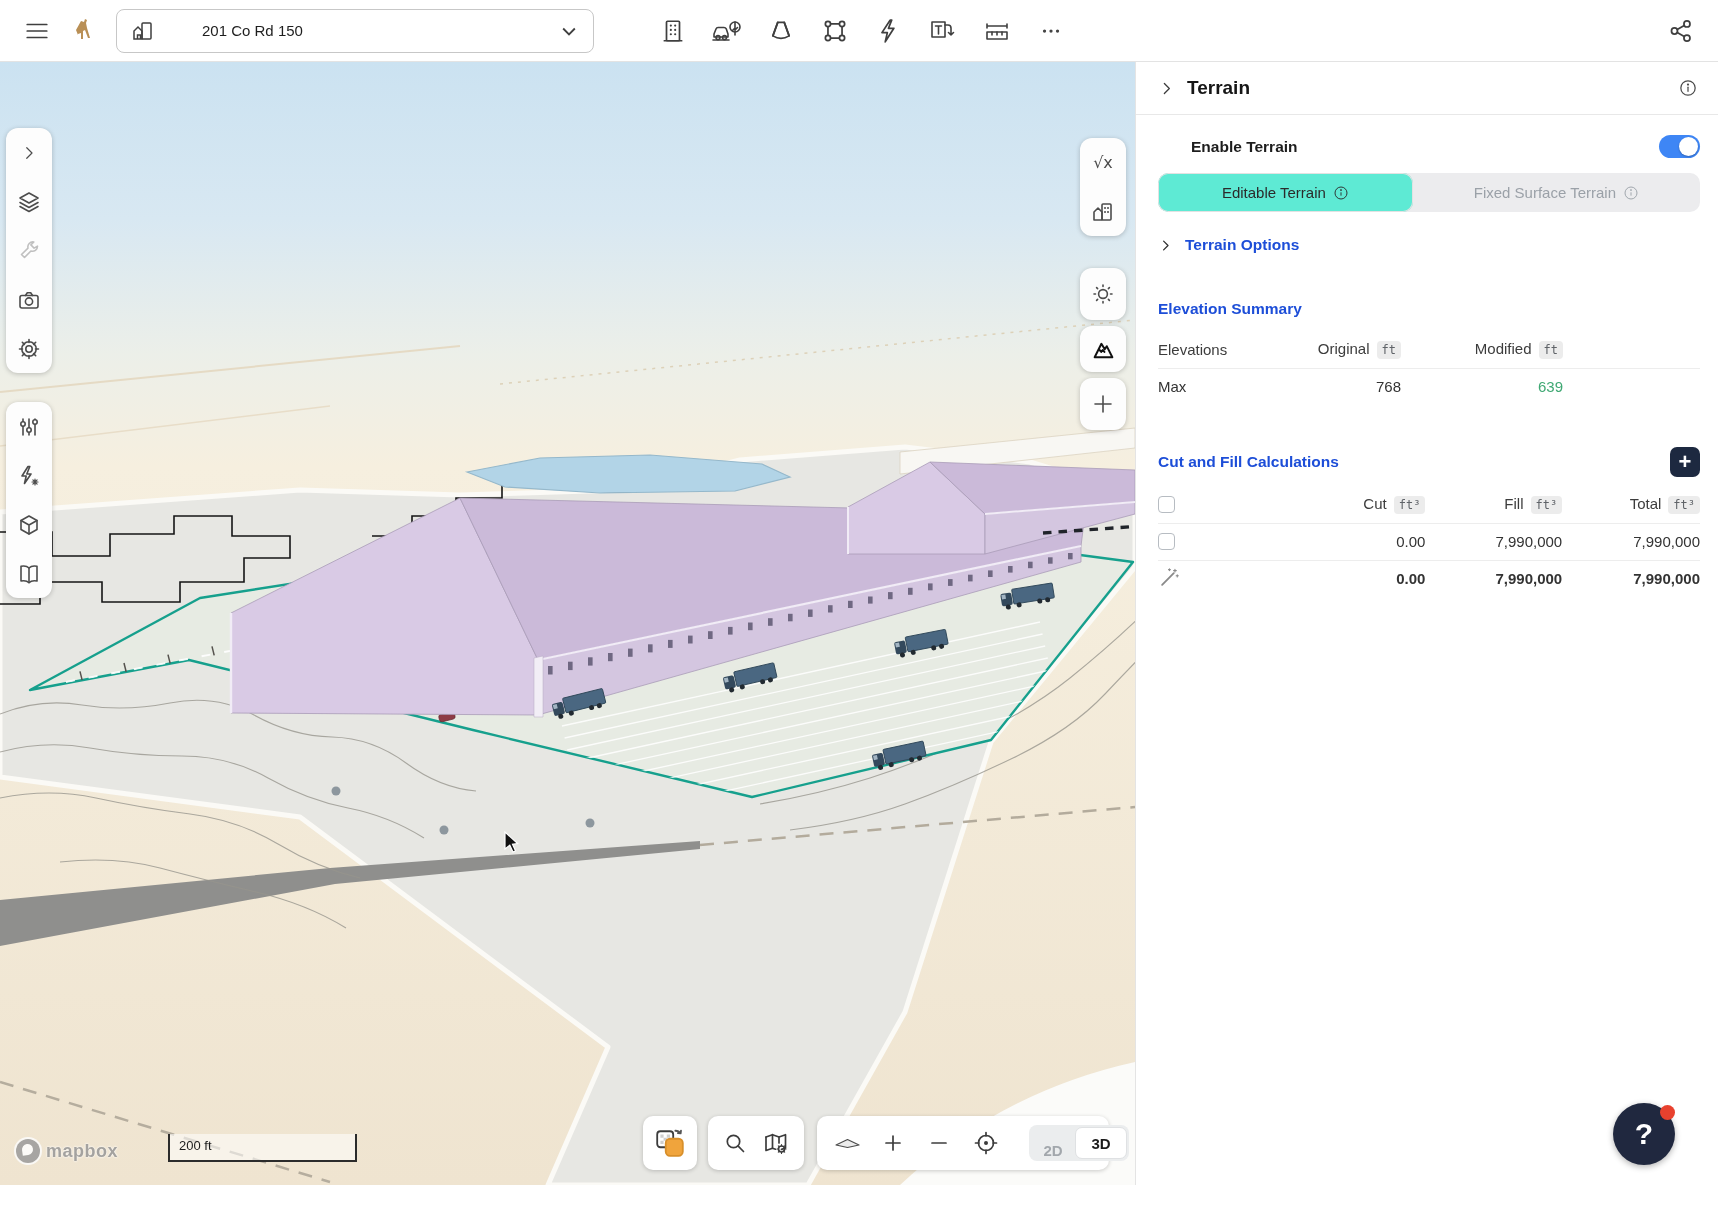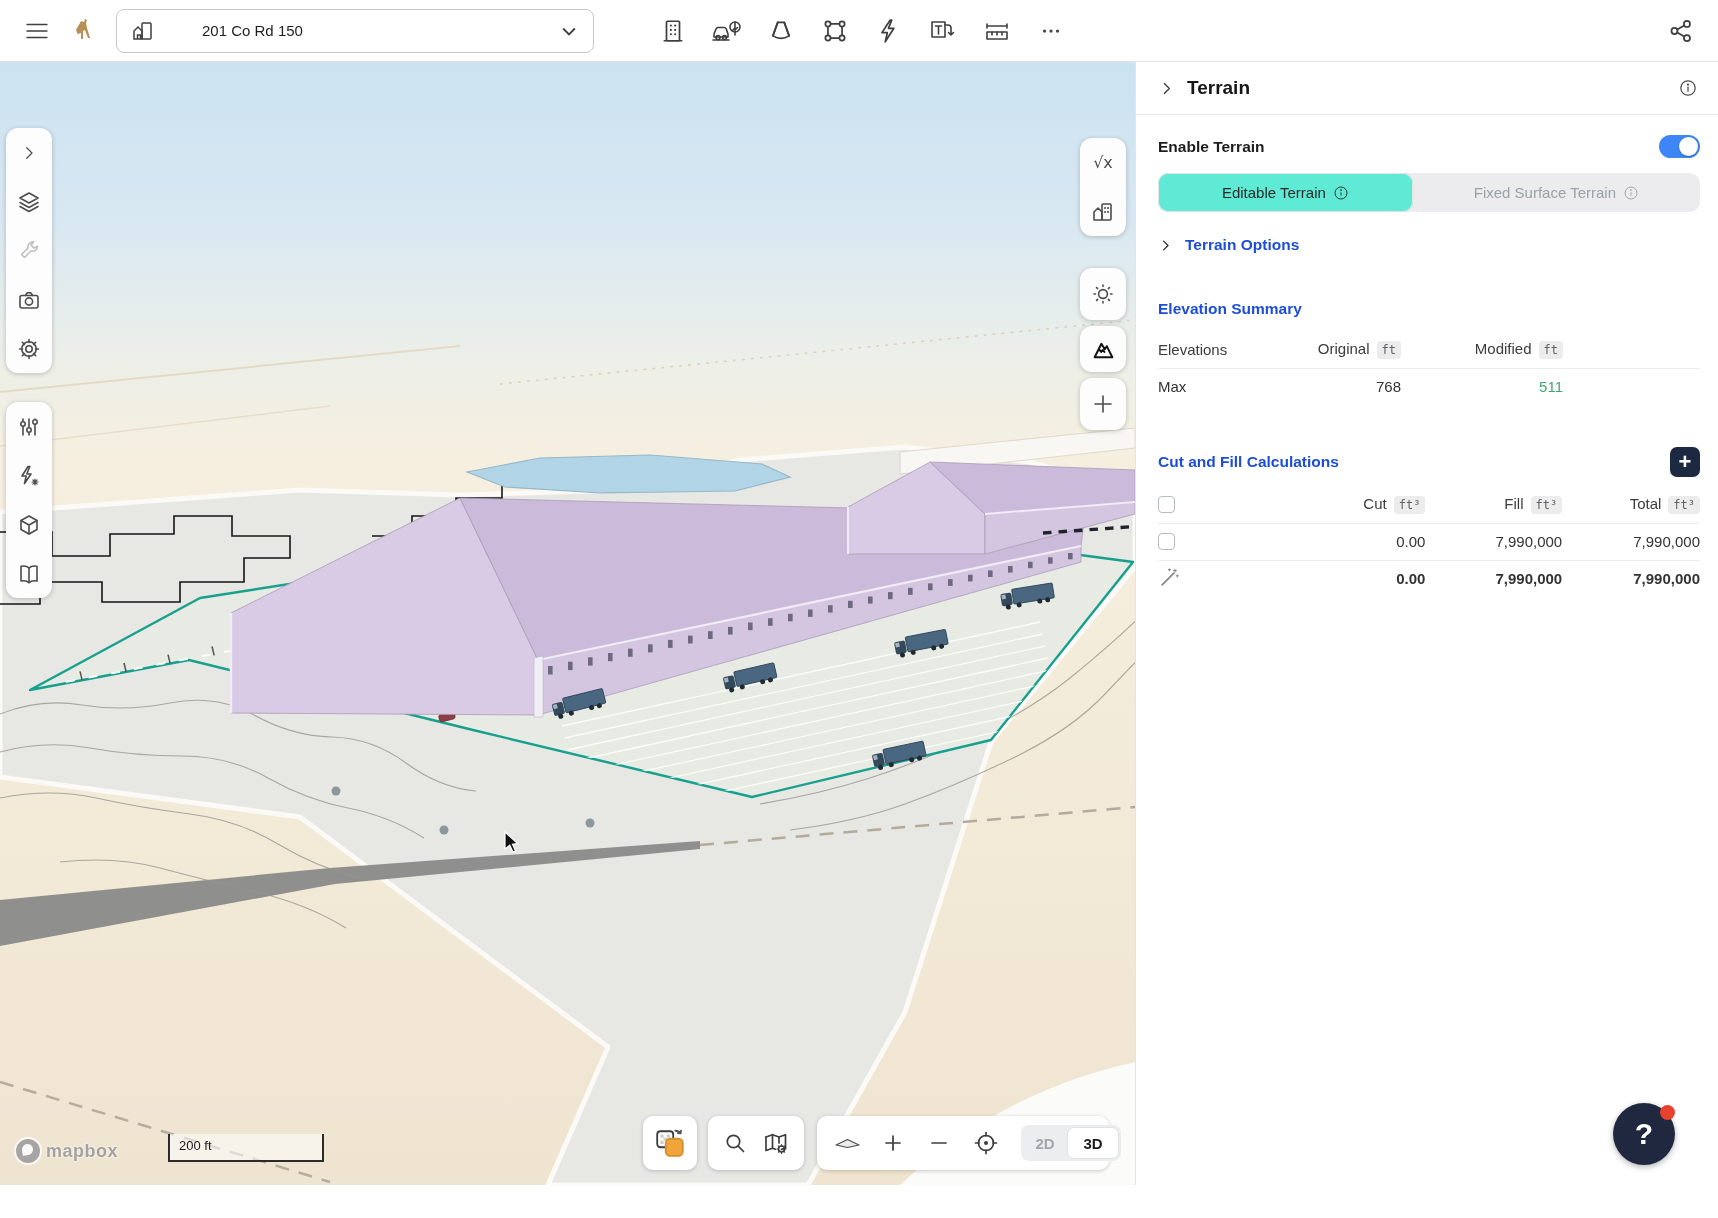--- a/index.html
+++ b/index.html
@@ -31,41 +31,41 @@
   .float-card .cell { width:46px; height:49px; display:flex; align-items:center; justify-content:center; cursor:pointer; }
   .float-card .cell svg { stroke:#4c4c4c; fill:none; stroke-width:1.6; stroke-linecap:round; stroke-linejoin:round; }
   .cell.disabled svg { stroke:#c0c0c0; }
   .sqrt-label { font-family:"DejaVu Sans", sans-serif; font-size:16px; color:#4c4c4c; }
 
   
   .bottom-card { position:absolute; bottom:15px; height:54px; background:#fff; border-radius:10px;
                  box-shadow:0 1px 4px rgba(0,0,0,.2); display:flex; align-items:center; z-index:10; }
   .bottom-card .bcell { display:flex; align-items:center; justify-content:center; cursor:pointer; }
   .bottom-card svg { stroke:#3c3c3c; fill:none; stroke-width:1.7; stroke-linecap:round; stroke-linejoin:round; }
-  .view-toggle { display:flex; align-items:center; background:#ebedee; border-radius:8px; height:36px; padding:2px; margin-left:22px; }
+  .view-toggle { display:flex; align-items:flex-end; background:#ebedee; border-radius:8px; height:36px; padding:2px; margin-left:30px; }
   .view-2d { width:44px; text-align:center; font-weight:bold; font-size:15px; color:#a2a7ac; cursor:pointer; }
   .view-3d { width:52px; height:32px; background:#fff; border:1px solid #dfe1e3; border-radius:7px; display:flex;
              align-items:center; justify-content:center; font-weight:bold; font-size:15px; color:#1c1c1c; cursor:pointer; }
 
   .mapbox-logo { position:absolute; left:16px; bottom:22px; display:flex; align-items:center; gap:6px; z-index:10; opacity:.85; }
   .mapbox-circ { width:24px; height:24px; border-radius:50%; background:#9b9b9b; position:relative; box-shadow:0 0 0 2px #fcfcfc; }
   .mapbox-circ::after { content:""; position:absolute; left:6px; top:5px; width:11px; height:11px; border-radius:50% 50% 50% 0; background:#fff; transform:rotate(-8deg); }
   .mapbox-word { font-size:18px; font-weight:bold; color:#979797; letter-spacing:.5px; text-shadow:0 0 2px #fff,0 0 2px #fff; }
-  .scalebar { position:absolute; left:168px; bottom:23px; width:156px; height:28px; background:rgba(255,255,255,.55);
+  .scalebar { position:absolute; left:168px; bottom:23px; width:189px; height:28px; background:rgba(255,255,255,.55);
               border:2px solid #2b2b2b; border-top:none; font-size:13px; color:#1c1c1c; padding:4px 0 0 9px; z-index:10; }
 
   
   .panel { position:absolute; left:1135px; top:0; width:583px; height:1123px; background:#fff; border-left:1px solid #e4e4e4; }
   .panel-header { height:53px; border-bottom:1px solid #e8e8e8; display:flex; align-items:center; padding:0 20px 0 22px;justify-content:center; }
   .panel-header svg { stroke:#3c3c3c; fill:none; stroke-width:1.8; stroke-linecap:round; stroke-linejoin:round; }
   .panel-title { font-size:19px; font-weight:600; color:#161616; margin-left:12px; flex:1; }
   .panel-body { padding:0 18px 0 22px; }
   .row-between { display:flex; align-items:center; justify-content:space-between; }
   .enable-row { margin-top:20px; }
-  .bold-label { font-size:15.5px; font-weight:bold; color:#1d1d1d; }
+  .bold-label { font-size:15.5px; font-weight:bold; color:#1d1d1d;margin-left:33px; }
   .toggle { width:41px; height:23px; border-radius:12px; background:#3e86f5; position:relative; cursor:pointer; }
   .toggle::after { content:""; position:absolute; right:2px; top:2px; width:19px; height:19px; border-radius:50%;
                    background:#fff; box-shadow:0 1px 2px rgba(0,0,0,.25); }
   .segmented { margin-top:15px; height:39px; background:#ececee; border-radius:10px; display:flex; padding:0; overflow:hidden; }
   .seg { flex:1; display:flex; align-items:center; justify-content:center; gap:7px; font-size:15px; cursor:pointer; }
   .seg.active { background:#5eead4; border-radius:10px; box-shadow:0 0 0 1px #e2e2e2 inset; color:#2b2b2b; flex:0 0 47%; }
   .seg.inactive { color:#9ba1a8; }
   .seg svg { stroke:currentColor; fill:none; stroke-width:1.4; }
   .options-row { margin-top:24px; display:flex; align-items:center; gap:12px; cursor:pointer; }
   .options-row svg { stroke:#2f2f2f; fill:none; stroke-width:2; stroke-linecap:round; stroke-linejoin:round; }
@@ -641,21 +641,21 @@
               <span>Original</span><span class="unit-chip">ft</span>
             </th>
             <th class="ar">
               <span>Modified</span><span class="unit-chip">ft</span>
             </th>
             <th></th>
           </tr>
           <tr>
             <td class="al">Max</td>
             <td class="ar">768</td>
-            <td class="ar green">511</td>
+            <td class="ar green">639</td>
             <td></td>
           </tr>
         </tbody>
           </table>
 
         <div class="row-between cutfill-head">
           <span class="section-heading">Cut and Fill Calculations</span>
           <div class="navy-plus">+</div>
         </div>
 

